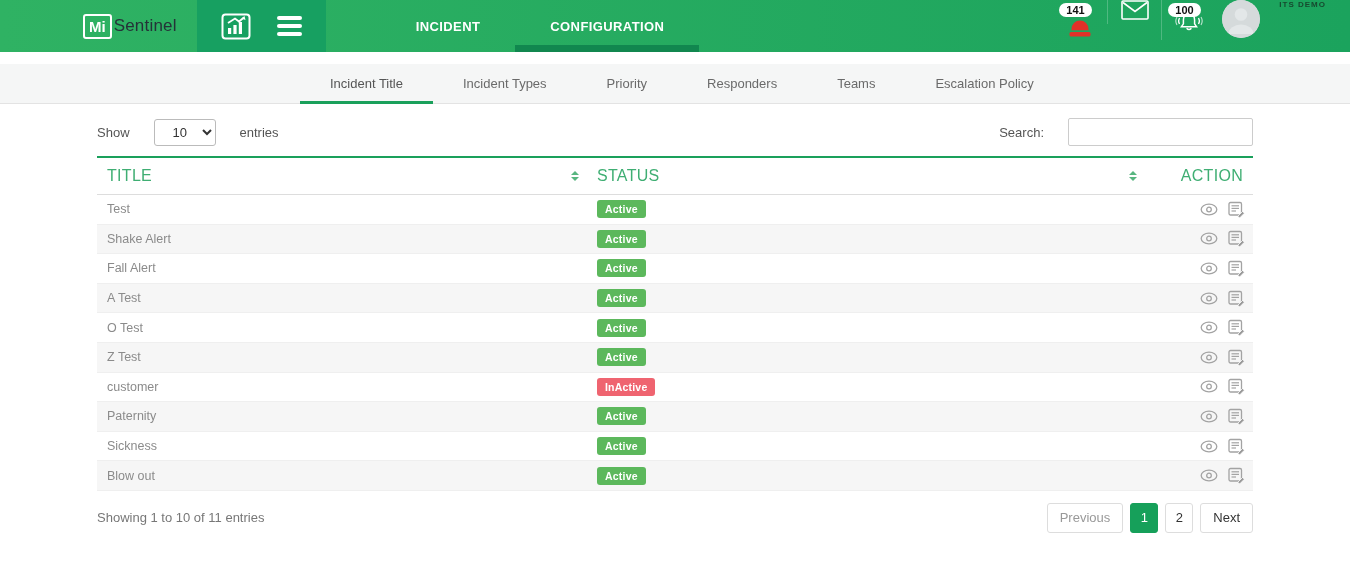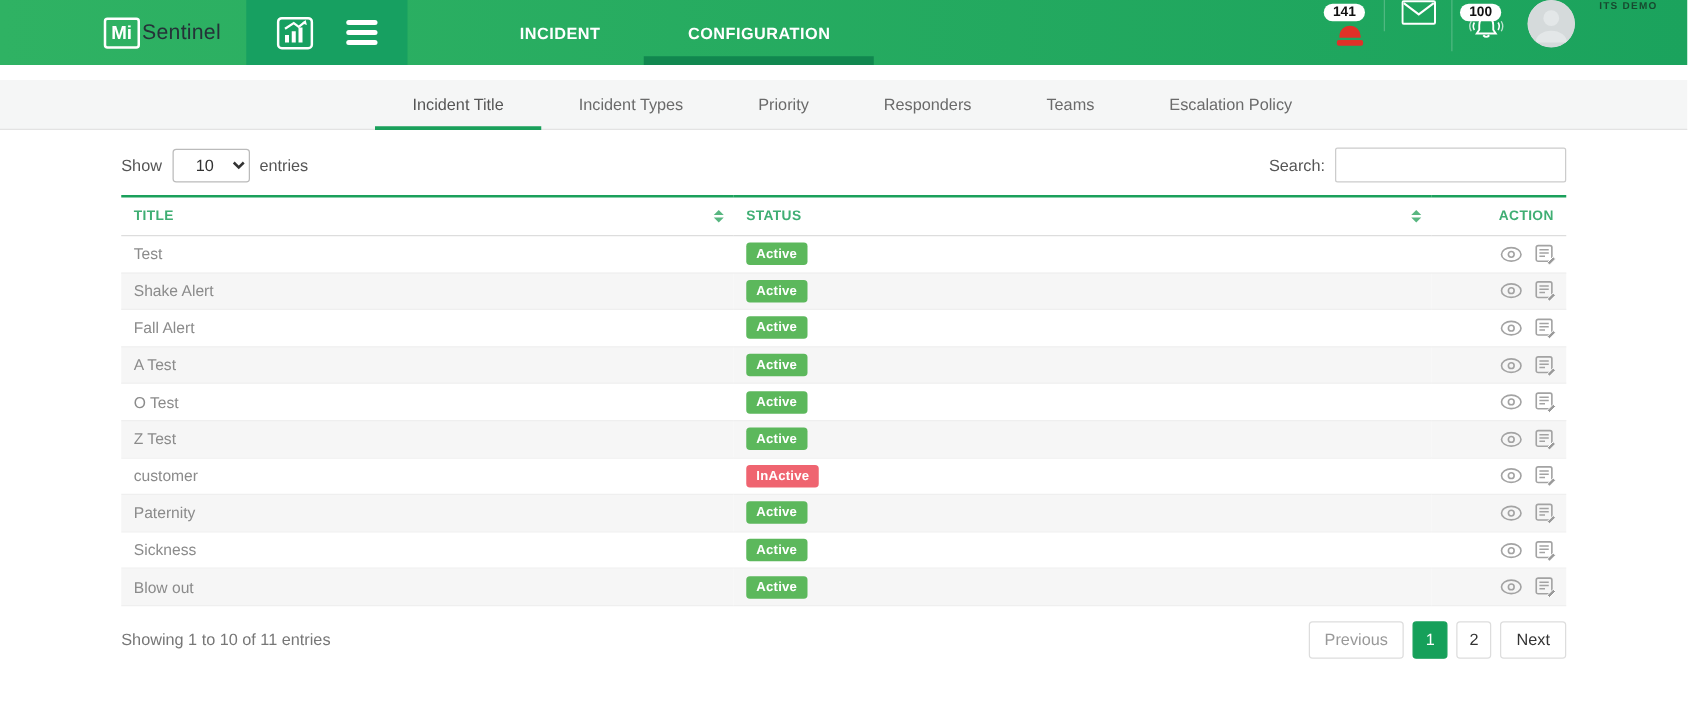--- a/index.html
+++ b/index.html
@@ -53,30 +53,30 @@
     height:3px;background:var(--underline);}
 
   
   .content{padding:0 97px;}
   .title-row{display:flex;align-items:center;justify-content:space-between;margin-top:18px;}
   .page-title{font-size:21px;font-weight:600;color:#363636;}
   .add-btn{background:var(--accent);color:#fff;border:none;border-radius:2px;
     font-size:13px;font-weight:bold;letter-spacing:.3px;padding:9px 20px;cursor:pointer;
     font-family:"Liberation Sans",sans-serif;}
   .controls-row{display:flex;align-items:center;justify-content:space-between;margin-top:14px;}
-  .show-group,.search-group{display:flex;align-items:center;gap:8px;font-size:13px;color:#555;}
+  .show-group,.search-group{display:flex;align-items:center;gap:24px;font-size:13px;color:#555;}
   .page-size{width:62px;height:27px;border:1px solid #bbb;border-radius:3px;color:#333;
     font-size:13px;padding-left:14px;background:#fff;font-family:"Liberation Sans",sans-serif;}
   .search-input{width:185px;height:28px;border:1px solid #ccc;border-radius:2px;
     padding:0 8px;font-size:13px;font-family:"Liberation Sans",sans-serif;}
 
   
   table{width:100%;border-collapse:collapse;margin-top:10px;border-top:2px solid var(--underline);}
   col.c-title{width:490px;} col.c-status{width:558px;} col.c-action{width:108px;}
-  thead th{border-bottom:1px solid #ddd;padding:9px 0;font-size:11px;font-weight:bold;
+  thead th{border-bottom:1px solid #ddd;padding:9px 0;font-size:16px;font-weight:normal;
     color:#3fae73;text-align:left;letter-spacing:.3px;}
   thead th .th-inner{display:flex;align-items:center;justify-content:space-between;
     padding-left:10px;padding-right:8px;}
   thead th.action-col .th-inner{justify-content:flex-end;padding-right:10px;}
   .sort{display:inline-flex;flex-direction:column;gap:2px;cursor:pointer;}
   .sort i{width:0;height:0;border-left:4px solid transparent;border-right:4px solid transparent;}
   .sort .up{border-bottom:4px solid #58b680;}
   .sort .down{border-top:4px solid #58b680;}
   tbody tr{height:29.6px;border-bottom:1px solid #efefef;}
   tbody tr:nth-child(even){background:#f6f6f6;}

